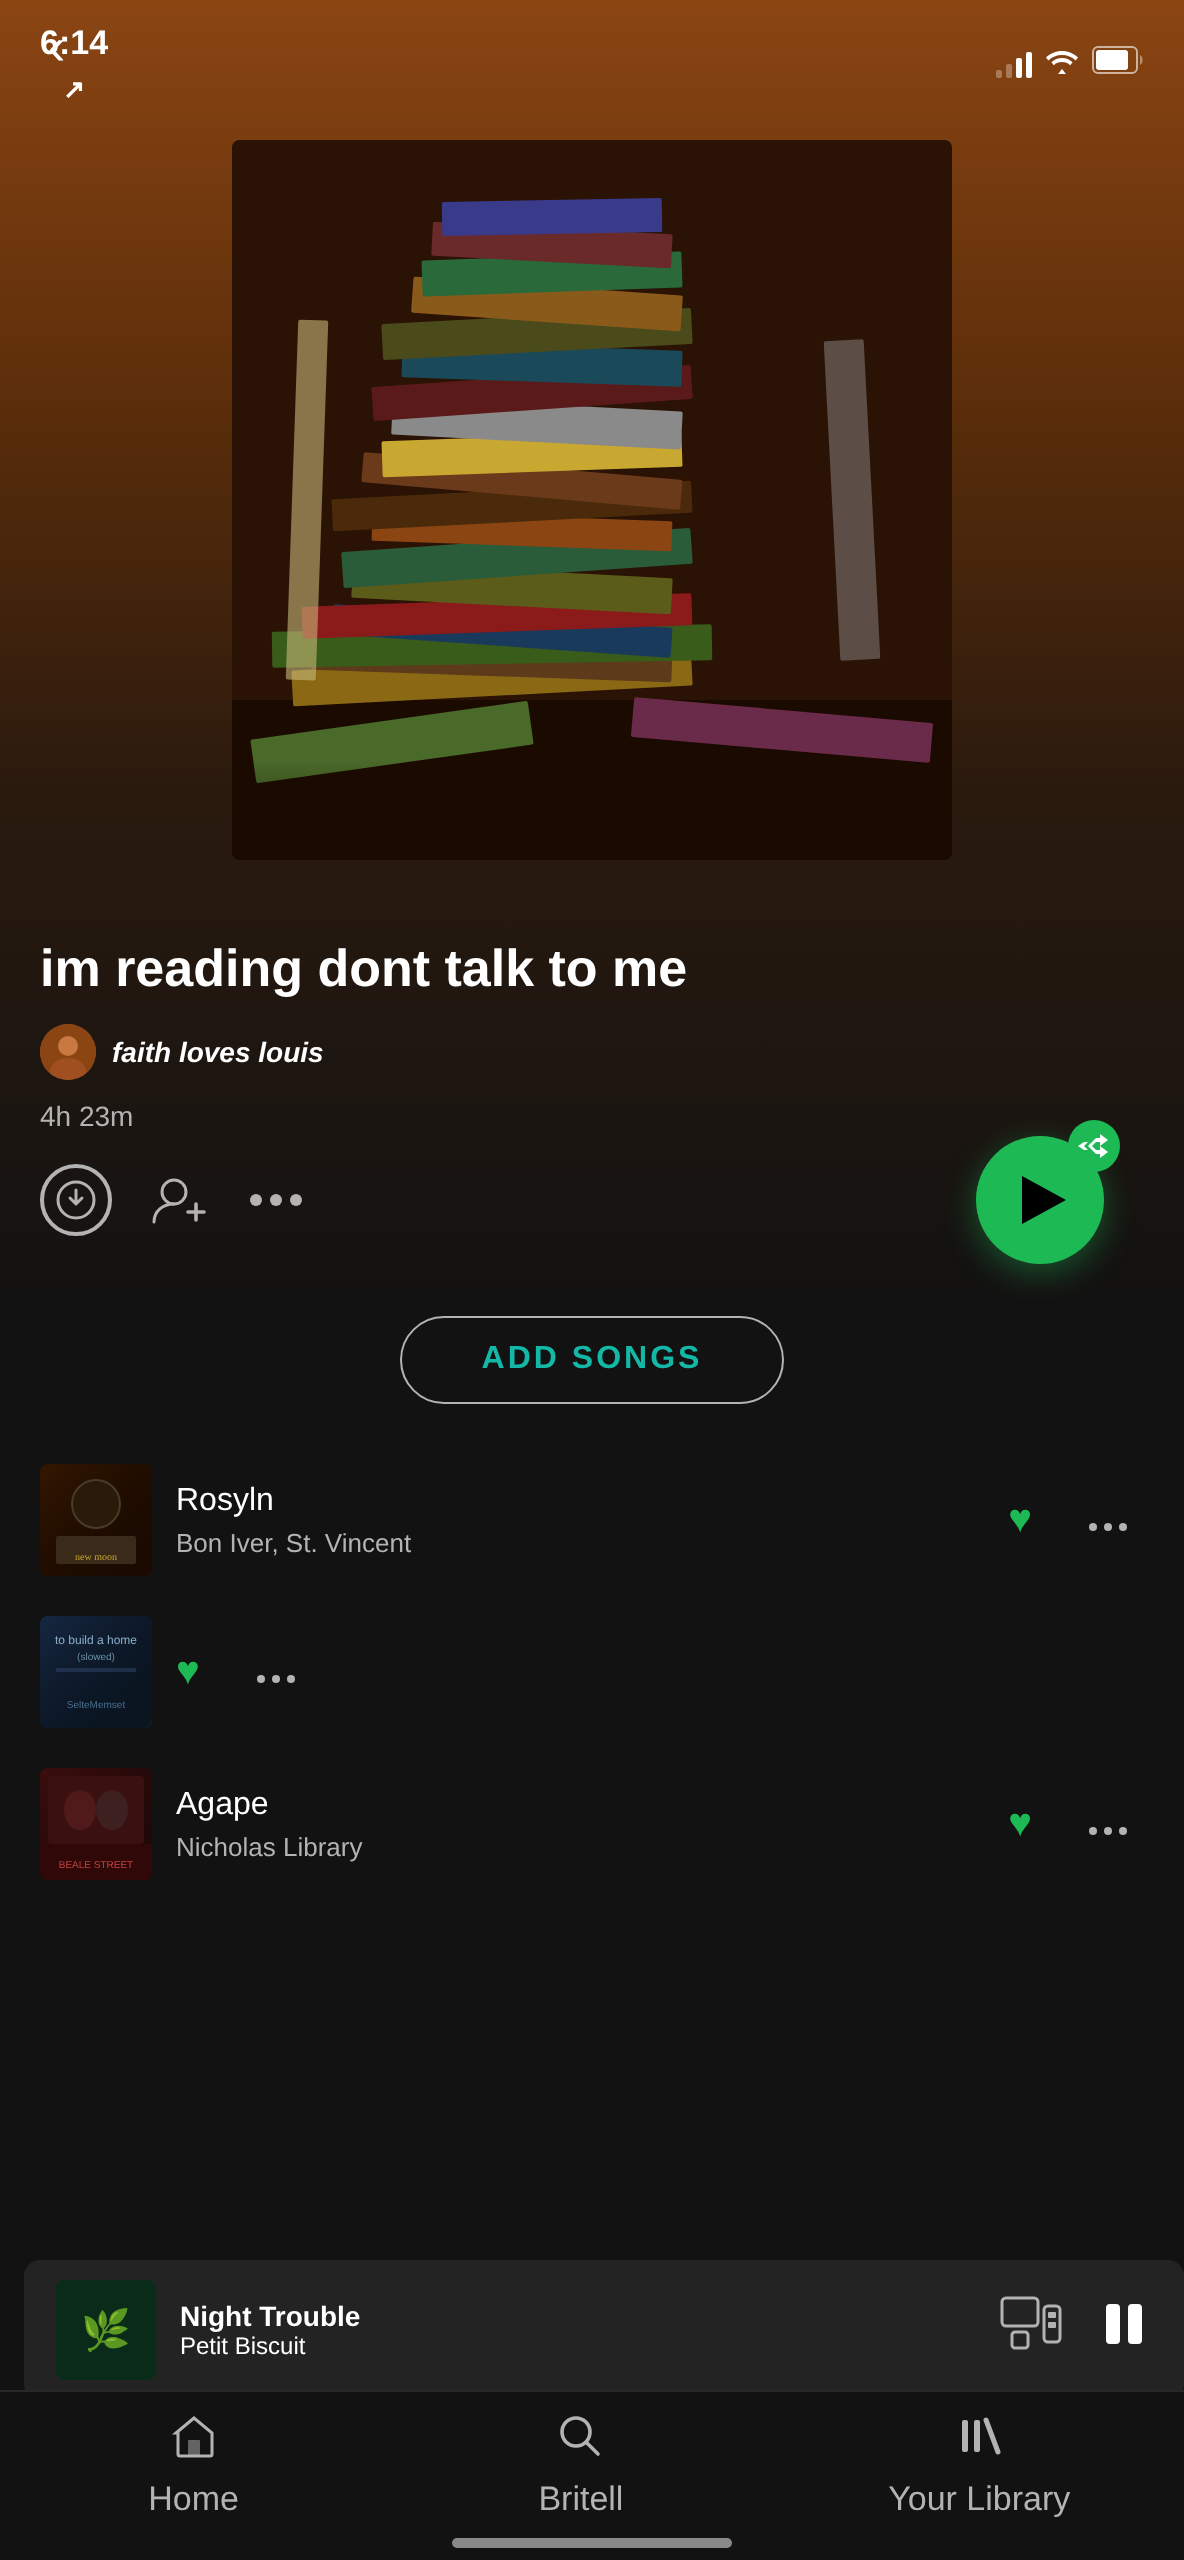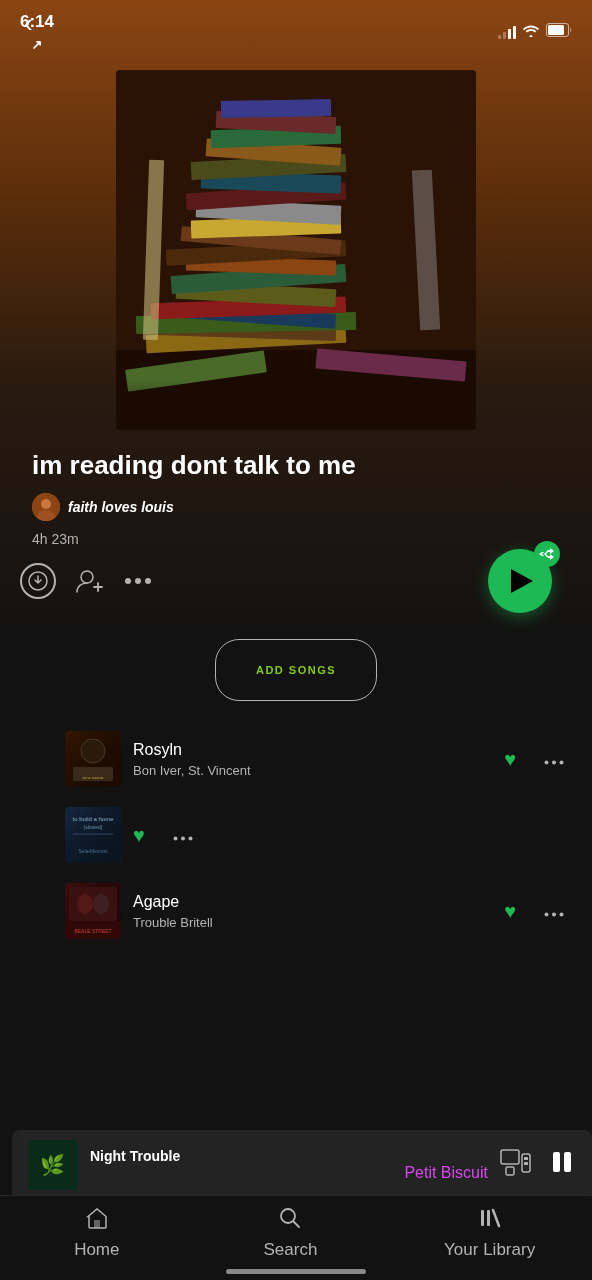--- a/index.html
+++ b/index.html
@@ -75,21 +75,22 @@
     }
 
     
     .album-art svg {
       width: 100%;
       height: 100%;
     }
 
     
     .playlist-info {
-      padding: 0 32px;
+      padding: 0 20px;
+      margin-top: 19px;
     }
 
     .playlist-title {
       font-size: 26px;
       font-weight: 800;
       color: #fff;
       margin-bottom: 12px;
       line-height: 1.2;
     }
 
@@ -206,34 +207,33 @@
     
     .add-songs-section {
       display: flex;
       justify-content: center;
       padding: 0 20px 20px;
     }
 
     .add-songs-btn {
       border: 1.5px solid #b3b3b3;
       border-radius: 24px;
-      padding: 24px 40px;
-      font-size: 11px;
+      padding: 12px 40px;
+      font-size: 16px;
       font-weight: 700;
       letter-spacing: 1.5px;
-      color: #84cc16;
+      color: #14b8a6;
       background: transparent;
       cursor: pointer;
       text-transform: uppercase;
     }
 
     
     .track-list {
       padding: 0;
-      margin-left: 45px;
     }
 
     .track-item {
       display: flex;
       align-items: center;
       padding: 10px 20px;
       gap: 12px;
       cursor: pointer;
     }
 
@@ -325,23 +325,22 @@
     .np-title {
       font-size: 14px;
       font-weight: 600;
       color: #fff;
       white-space: nowrap;
       overflow: hidden;
       text-overflow: ellipsis;
     }
 
     .np-artist {
-      font-size: 16px;
-      color: #d946ef;
-      text-align: right;
+      font-size: 12px;
+      color: #ffffff;
     }
 
     .np-controls {
       display: flex;
       align-items: center;
       gap: 16px;
     }
 
     .np-device-icon {
       color: #b3b3b3;
@@ -631,21 +630,21 @@
           <defs>
             <linearGradient id="bgGrad" x1="0" y1="0" x2="1" y2="1">
               <stop offset="0%" stop-color="#501010" stop-opacity="0.6"></stop>
               <stop offset="100%" stop-color="#200808" stop-opacity="0"></stop>
             </linearGradient>
           </defs>
         </svg>
       </div>
       <div class="track-meta">
         <div class="track-name">Agape</div>
-        <div class="track-artist">Trouble Britell</div>
+        <div class="track-artist">Nicholas Library</div>
       </div>
       <div class="track-like">♥</div>
       <div class="track-more">
         <svg width="20" height="5" viewBox="0 0 20 5">
           <circle cx="2.5" cy="2.5" r="2" fill="#b3b3b3"></circle>
           <circle cx="10" cy="2.5" r="2" fill="#b3b3b3"></circle>
           <circle cx="17.5" cy="2.5" r="2" fill="#b3b3b3"></circle>
         </svg>
       </div>
     </div>
@@ -693,21 +692,21 @@
     </div>
     <span class="nav-label">Home</span>
   </div>
   <div class="nav-item">
     <div class="nav-icon">
       <svg width="24" height="24" viewBox="0 0 24 24" fill="none">
         <circle cx="10" cy="10" r="7" stroke="#b3b3b3" stroke-width="1.8"></circle>
         <path d="M15.5 15.5L21 21" stroke="#b3b3b3" stroke-width="1.8" stroke-linecap="round"></path>
       </svg>
     </div>
-    <span class="nav-label">Search</span>
+    <span class="nav-label">Britell</span>
   </div>
   <div class="nav-item">
     <div class="nav-icon">
       <svg width="24" height="24" viewBox="0 0 24 24" fill="none">
         <rect x="3" y="4" width="3" height="16" rx="1" fill="#b3b3b3"></rect>
         <rect x="9" y="4" width="3" height="16" rx="1" fill="#b3b3b3"></rect>
         <path d="M15 4l6 16" stroke="#b3b3b3" stroke-width="2.5" stroke-linecap="round"></path>
       </svg>
     </div>
     <span class="nav-label">Your Library</span>

